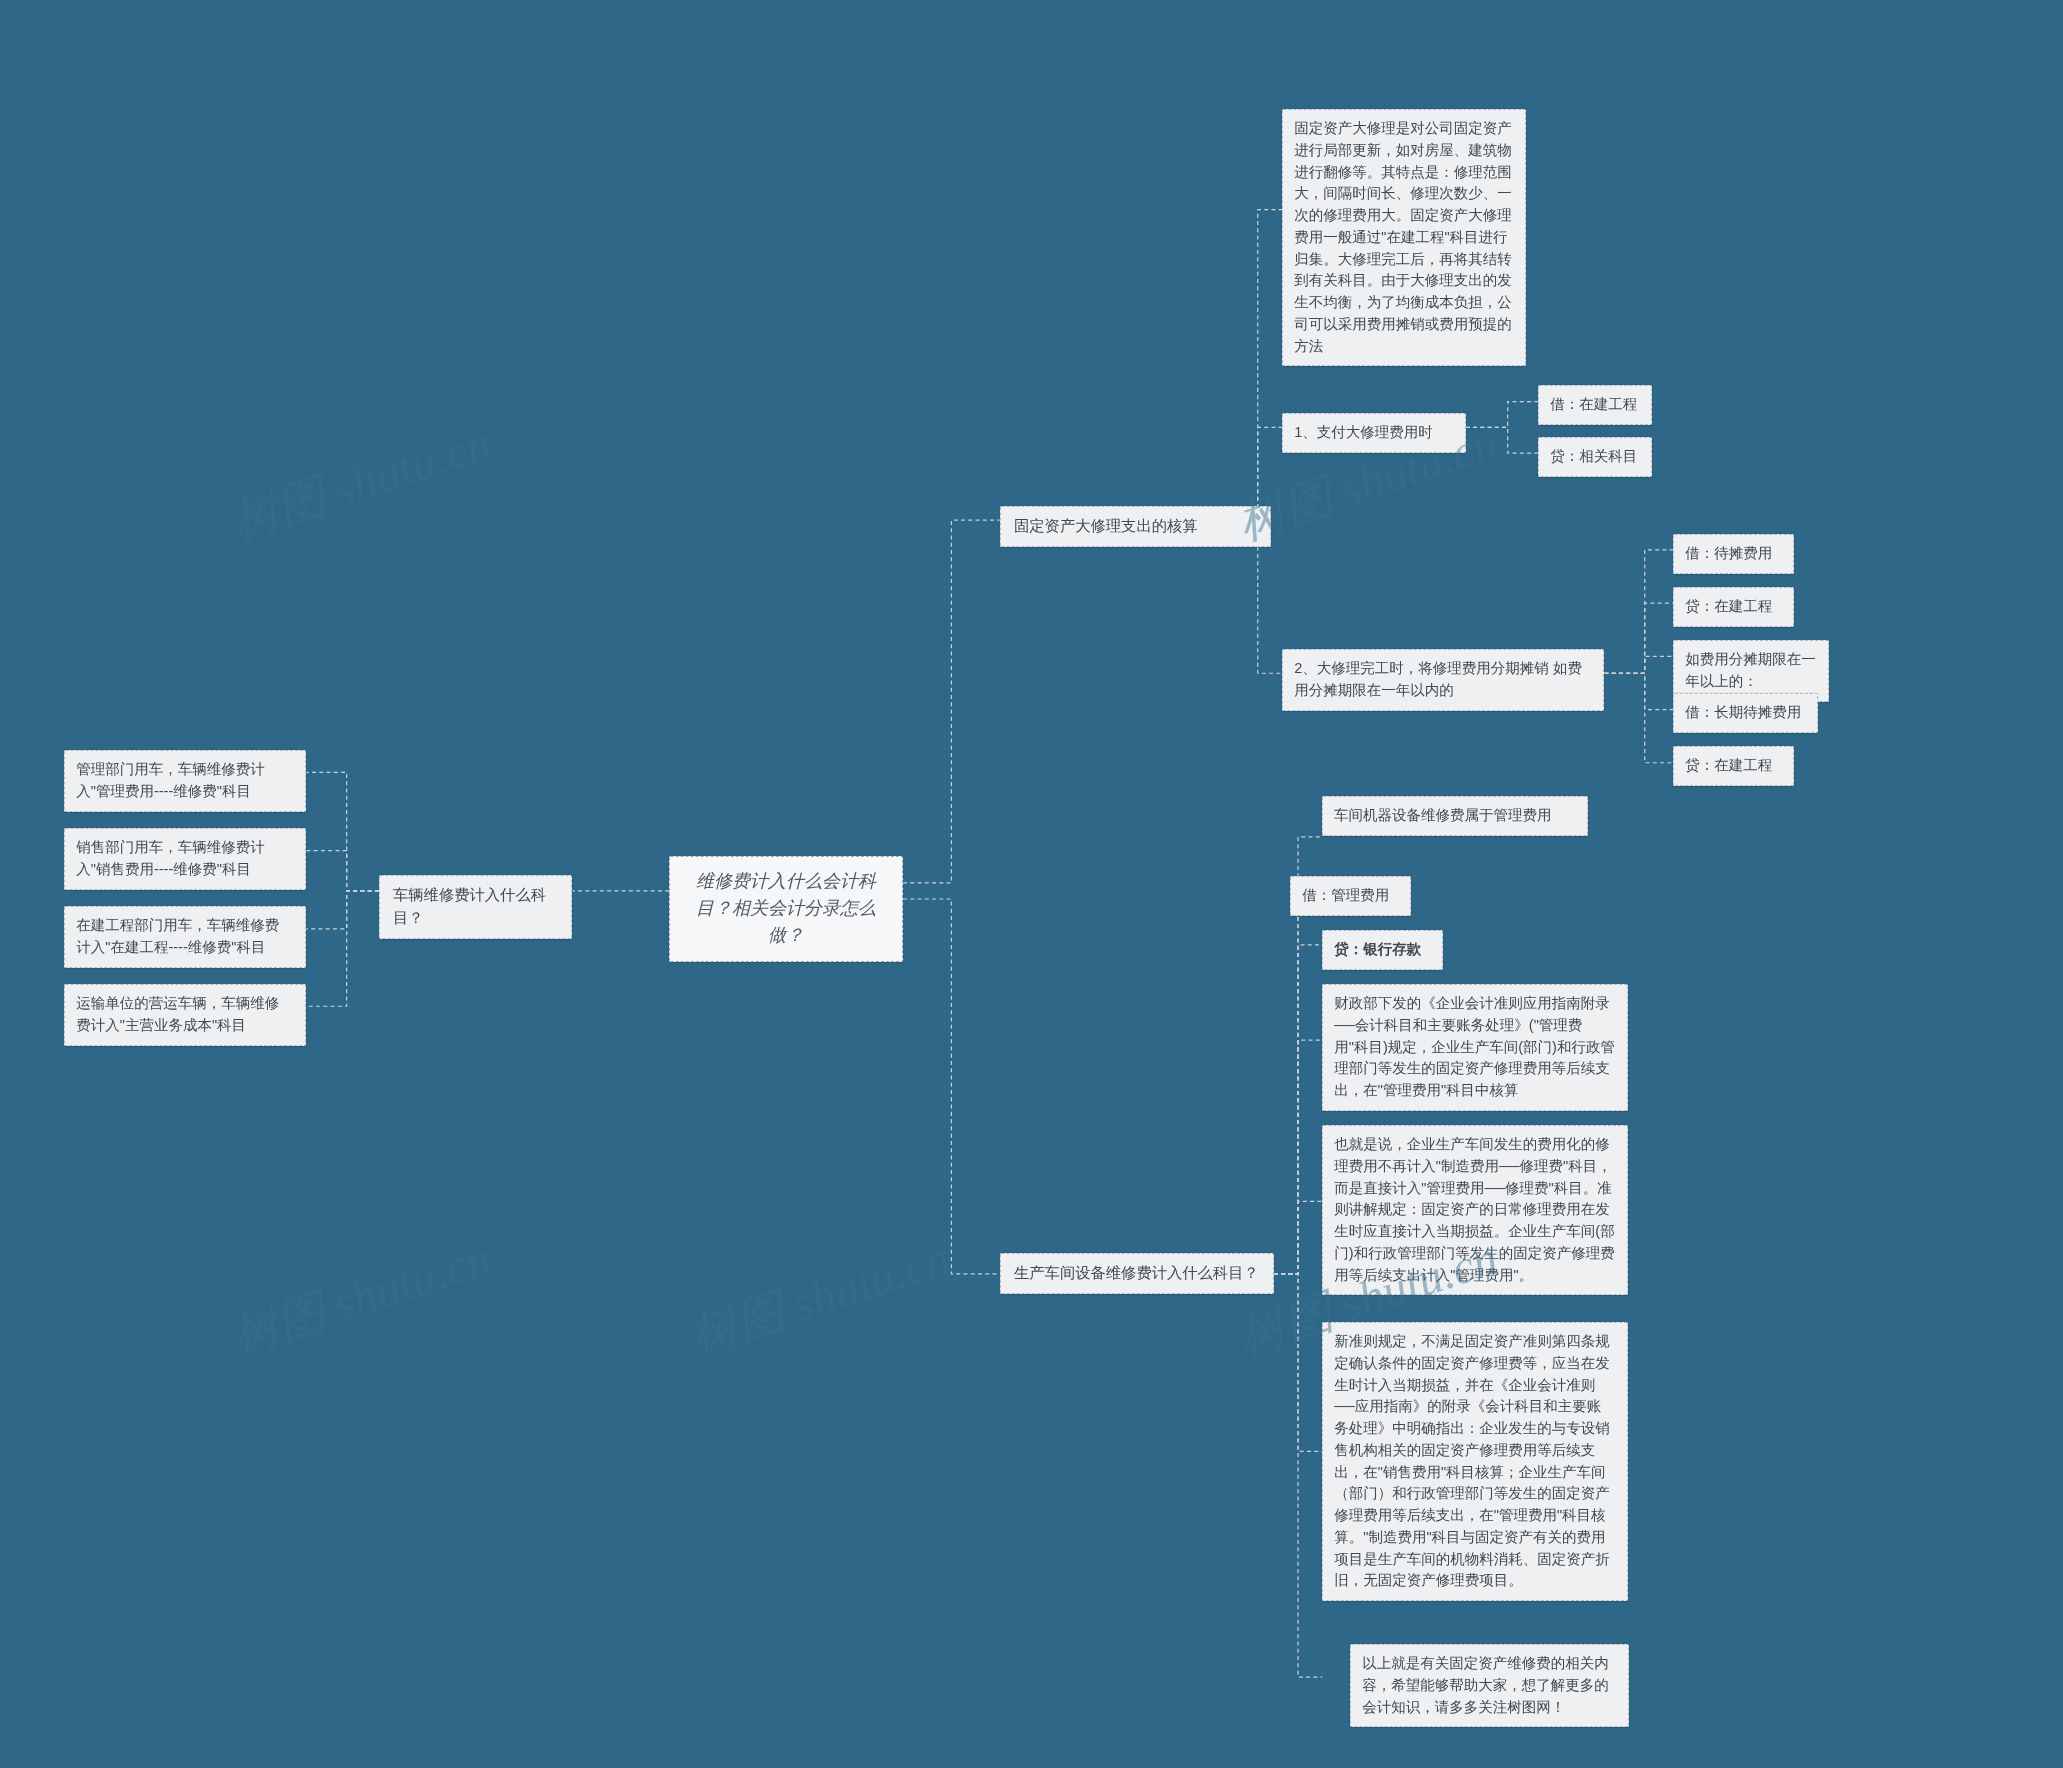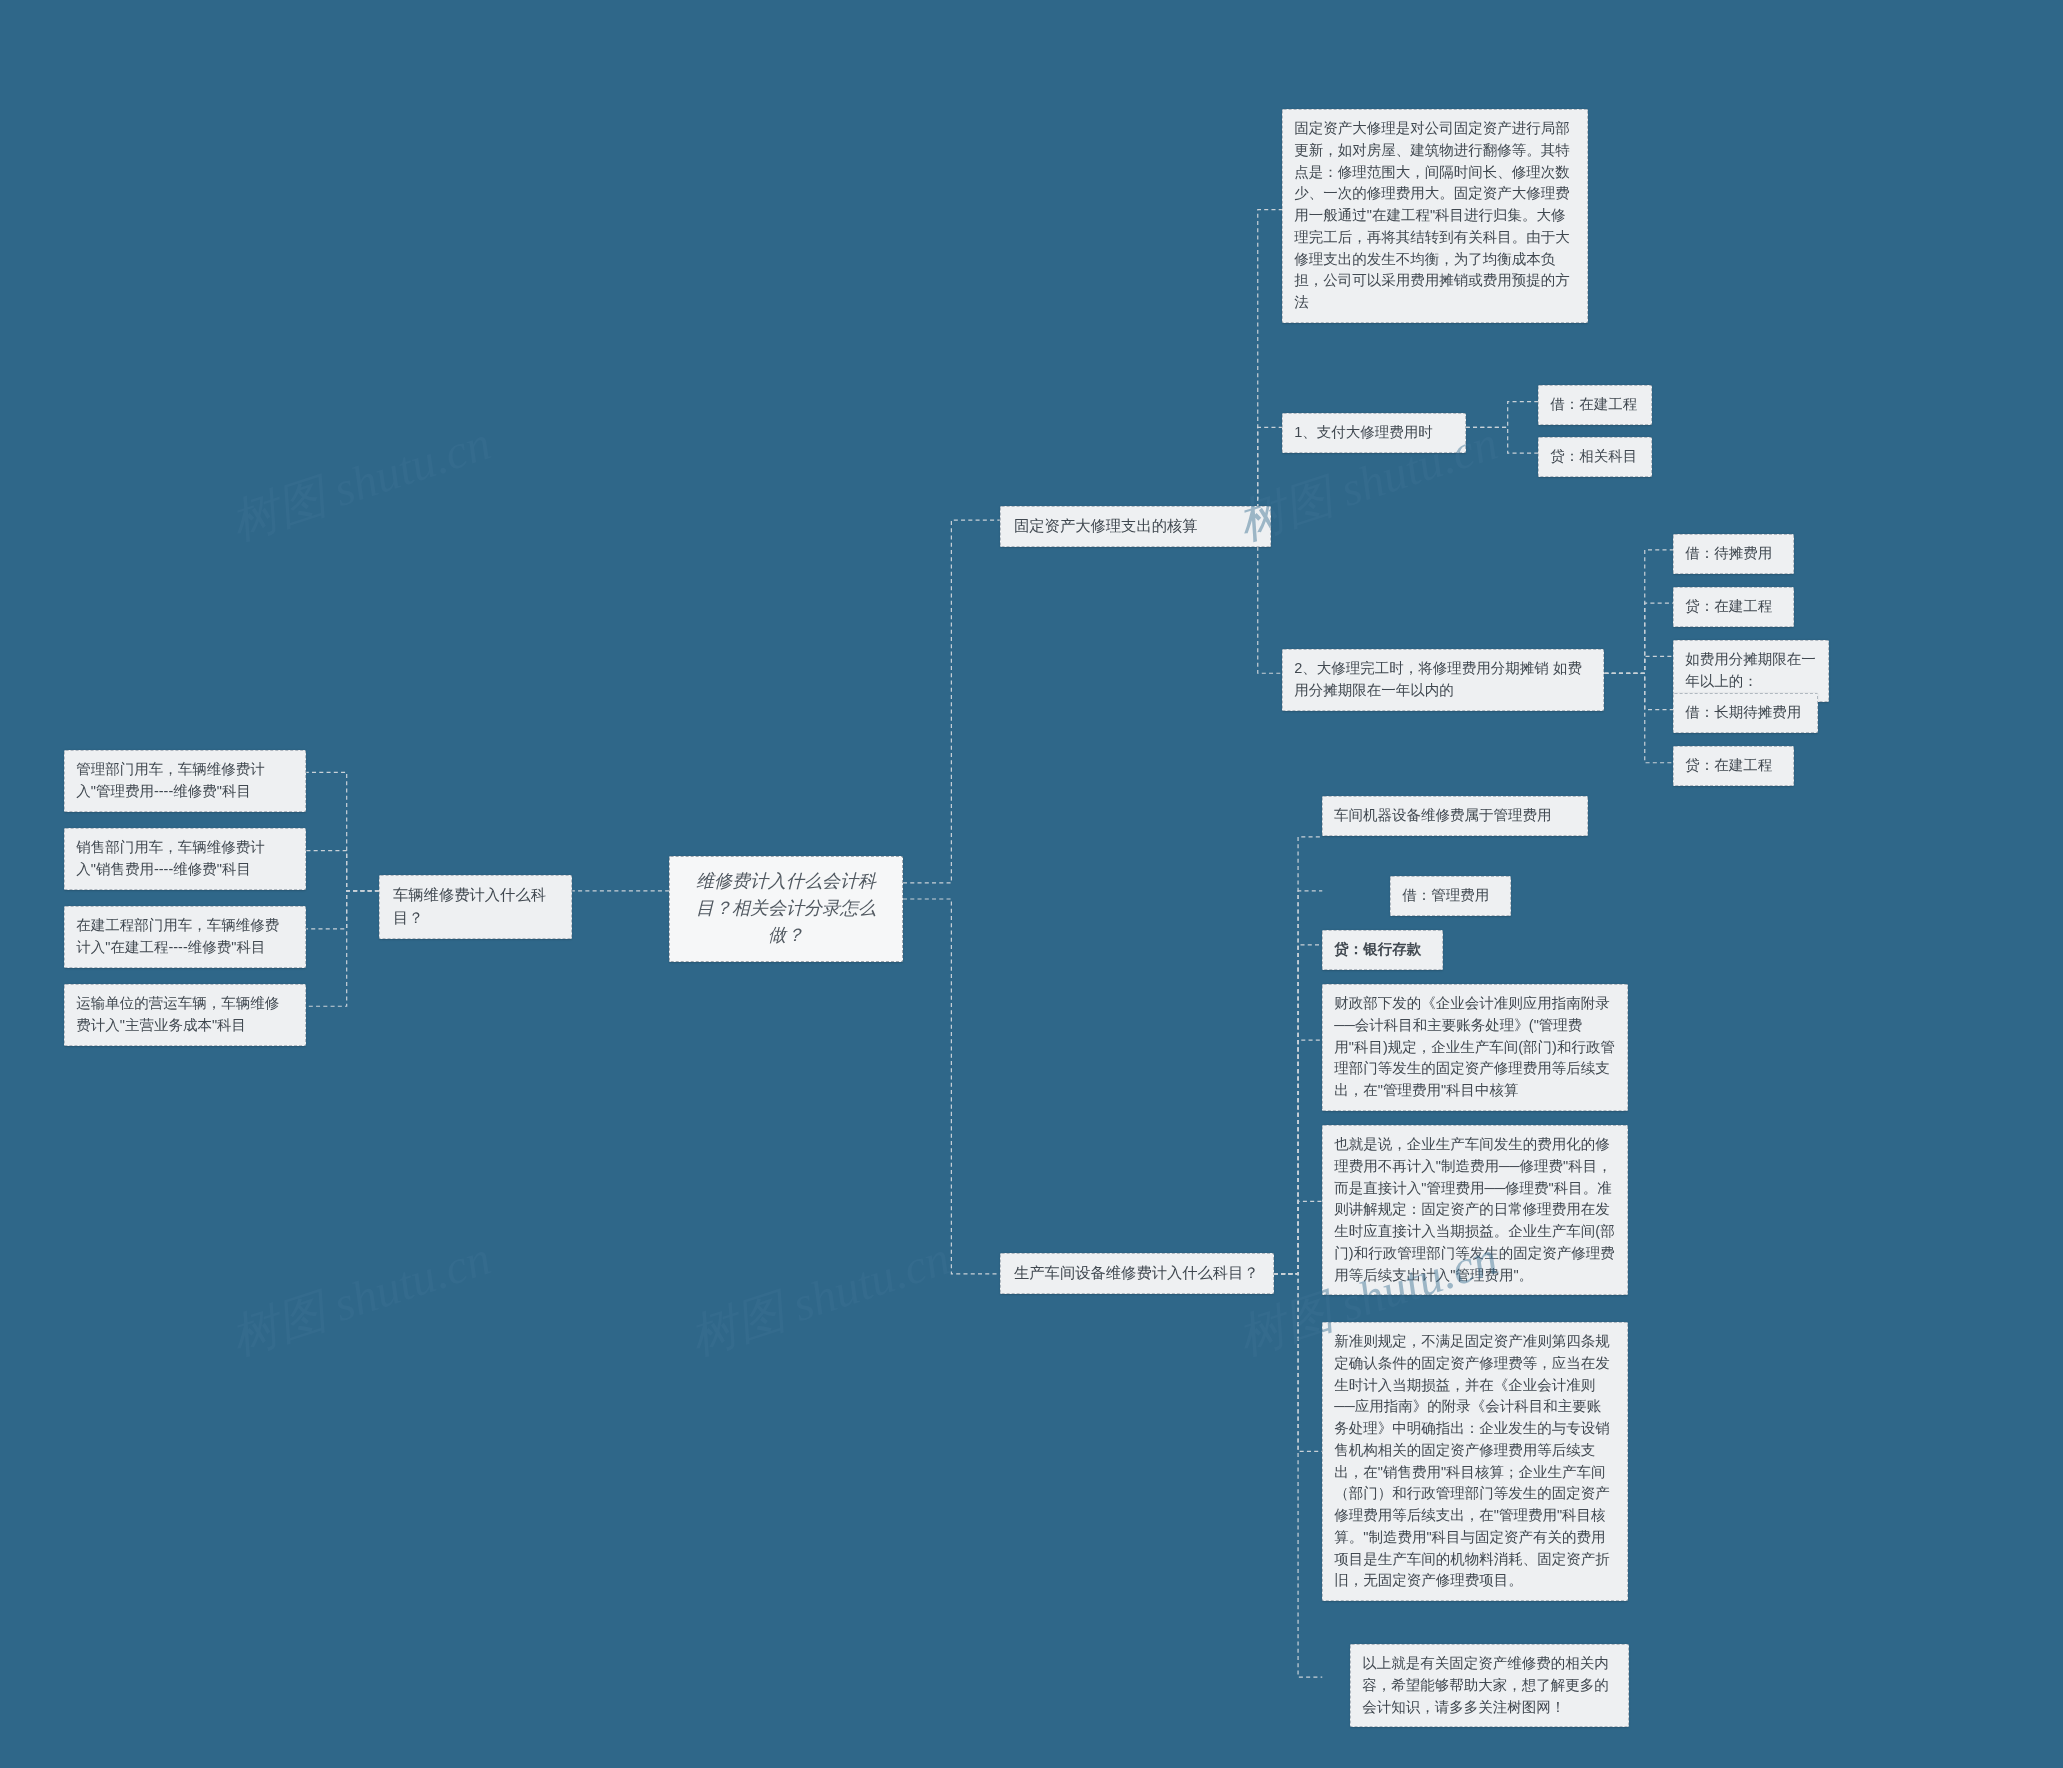--- a/index.html
+++ b/index.html
@@ -110,21 +110,21 @@
   <span>在建工程部门用车，车辆维修费计入"在建工程----维修费"科目</span>
 </div>
 <div class="node" style="left:64px; top:984px; width:242px;">
   <span>运输单位的营运车辆，车辆维修费计入"主营业务成本"科目</span>
 </div>
 
 <div class="node branch" style="left:1000px; top:506px; width:271px;">
   <span>固定资产大修理支出的核算</span>
 </div>
 
-<div class="node" style="left:1282px; top:109px; width:306px;">
+<div class="node" style="left:1282px; top:109px; width:244px;">
   <span>固定资产大修理是对公司固定资产进行局部更新，如对房屋、建筑物进行翻修等。其特点是：修理范围大，间隔时间长、修理次数少、一次的修理费用大。固定资产大修理费用一般通过"在建工程"科目进行归集。大修理完工后，再将其结转到有关科目。由于大修理支出的发生不均衡，为了均衡成本负担，公司可以采用费用摊销或费用预提的方法</span>
 </div>
 
 <div class="node" style="left:1282px; top:413px; width:184px;">
   <span>1、支付大修理费用时</span>
 </div>
 <div class="node" style="left:1538px; top:385px; width:114px;">
   <span>借：在建工程</span>
 </div>
 <div class="node" style="left:1538px; top:437px; width:114px;">
@@ -150,21 +150,21 @@
   <span>贷：在建工程</span>
 </div>
 
 <div class="node branch" style="left:1000px; top:1253px; width:274px;">
   <span>生产车间设备维修费计入什么科目？</span>
 </div>
 
 <div class="node" style="left:1322px; top:796px; width:266px;padding-left:11px;">
   <span>车间机器设备维修费属于管理费用</span>
 </div>
-<div class="node" style="left:1390px; top:876px; width:121px;">
+<div class="node" style="left:1290px; top:876px; width:121px;">
   <span>借：管理费用</span>
 </div>
 <div class="node" style="left:1322px; top:930px; width:121px;font-weight:bold;">
   <span>贷：银行存款</span>
 </div>
 <div class="node" style="left:1322px; top:984px; width:306px;">
   <span>财政部下发的《企业会计准则应用指南附录──会计科目和主要账务处理》("管理费用"科目)规定，企业生产车间(部门)和行政管理部门等发生的固定资产修理费用等后续支出，在"管理费用"科目中核算</span>
 </div>
 <div class="node" style="left:1322px; top:1125px; width:306px;">
   <span>也就是说，企业生产车间发生的费用化的修理费用不再计入"制造费用──修理费"科目，而是直接计入"管理费用──修理费"科目。准则讲解规定：固定资产的日常修理费用在发生时应直接计入当期损益。企业生产车间(部门)和行政管理部门等发生的固定资产修理费用等后续支出计入"管理费用"。</span>

